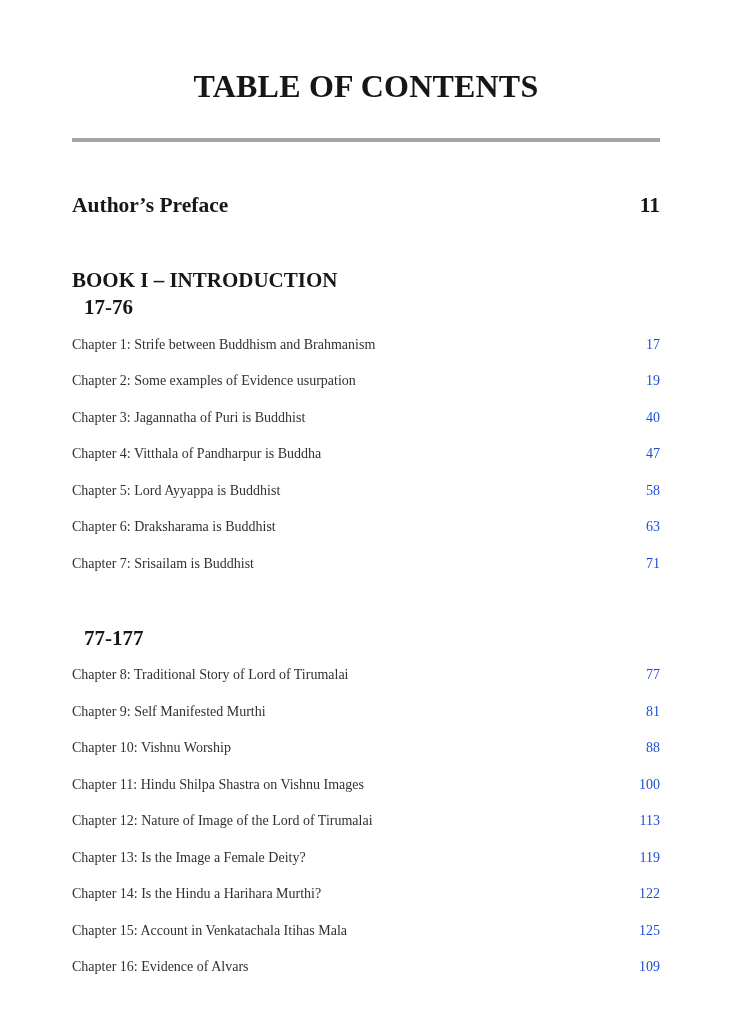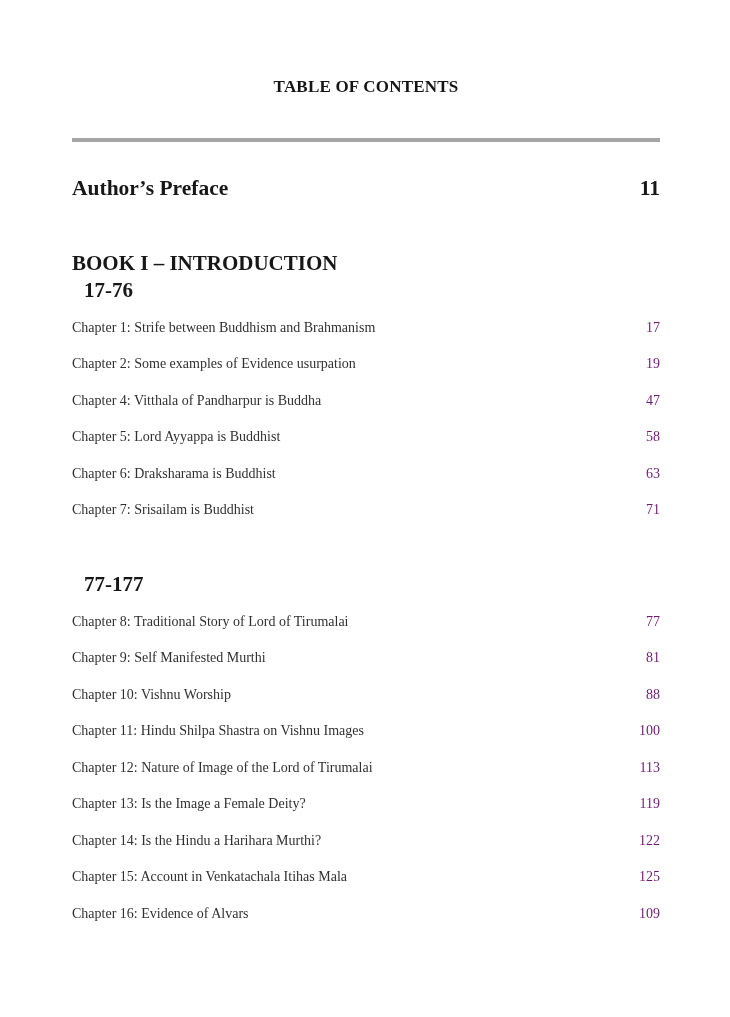--- a/index.html
+++ b/index.html
@@ -16,21 +16,21 @@
   }
   .page {
     position: absolute;
     left: 72px;
     top: 0;
     width: 588px;
   }
   .page-title {
     margin-top: 71px;
     text-align: center;
-    font-size: 17px;
+    font-size: 32px;
     line-height: 31px;
     font-weight: 700;
     letter-spacing: 0.2px;
     color: #161616;
   }
   .divider {
     margin-top: 36px;
     height: 4px;
     background: #a5a5a5;
     border: none;
@@ -44,39 +44,39 @@
   .row .label {
     text-align: left;
     white-space: nowrap;
   }
   .row .pagenum {
     text-align: right;
     white-space: nowrap;
     padding-left: 12px;
   }
   .preface-row {
-    margin-top: 33px;
+    margin-top: 50px;
     font-weight: 700;
     font-size: 21.5px;
     color: #171717;
   }
   .book-row {
     margin-top: 48px;
     font-weight: 700;
     font-size: 21px;
     color: #171717;
     flex-direction: column;
   }
   .chapter-row {
     margin-top: 9.5px;
     font-size: 14px;
     color: #303030;
   }
   .chapter-row .pagenum {
-    color: #701a75;
+    color: #1d4ed8;
   }
 </style>
 </head>
 <body>
 
 <div class="page">
 
   <div class="page-title">TABLE OF CONTENTS</div>
 
   <div class="divider"></div>
@@ -91,20 +91,24 @@
     <span class="pagenum">17-76</span>
   </div>
 
   <div class="row chapter-row">
     <span class="label">Chapter 1: Strife between Buddhism and Brahmanism</span>
     <span class="pagenum">17</span>
   </div>
   <div class="row chapter-row">
     <span class="label">Chapter 2: Some examples of Evidence usurpation</span>
     <span class="pagenum">19</span>
+  </div>
+  <div class="row chapter-row">
+    <span class="label">Chapter 3: Jagannatha of Puri is Buddhist</span>
+    <span class="pagenum">40</span>
   </div>
   <div class="row chapter-row">
     <span class="label">Chapter 4: Vitthala of Pandharpur is Buddha</span>
     <span class="pagenum">47</span>
   </div>
   <div class="row chapter-row">
     <span class="label">Chapter 5: Lord Ayyappa is Buddhist</span>
     <span class="pagenum">58</span>
   </div>
   <div class="row chapter-row">

